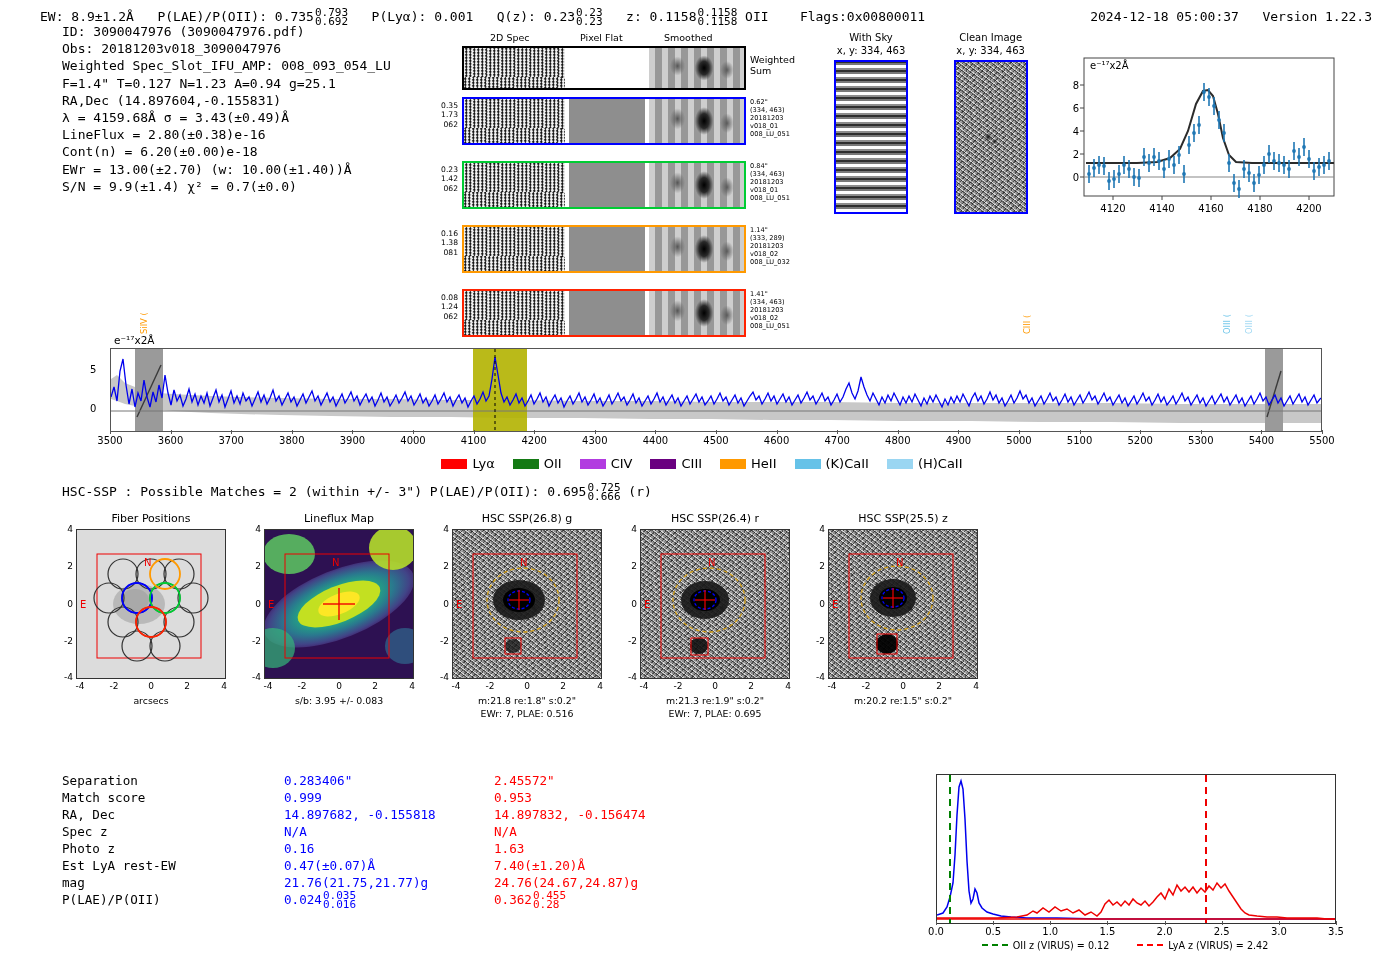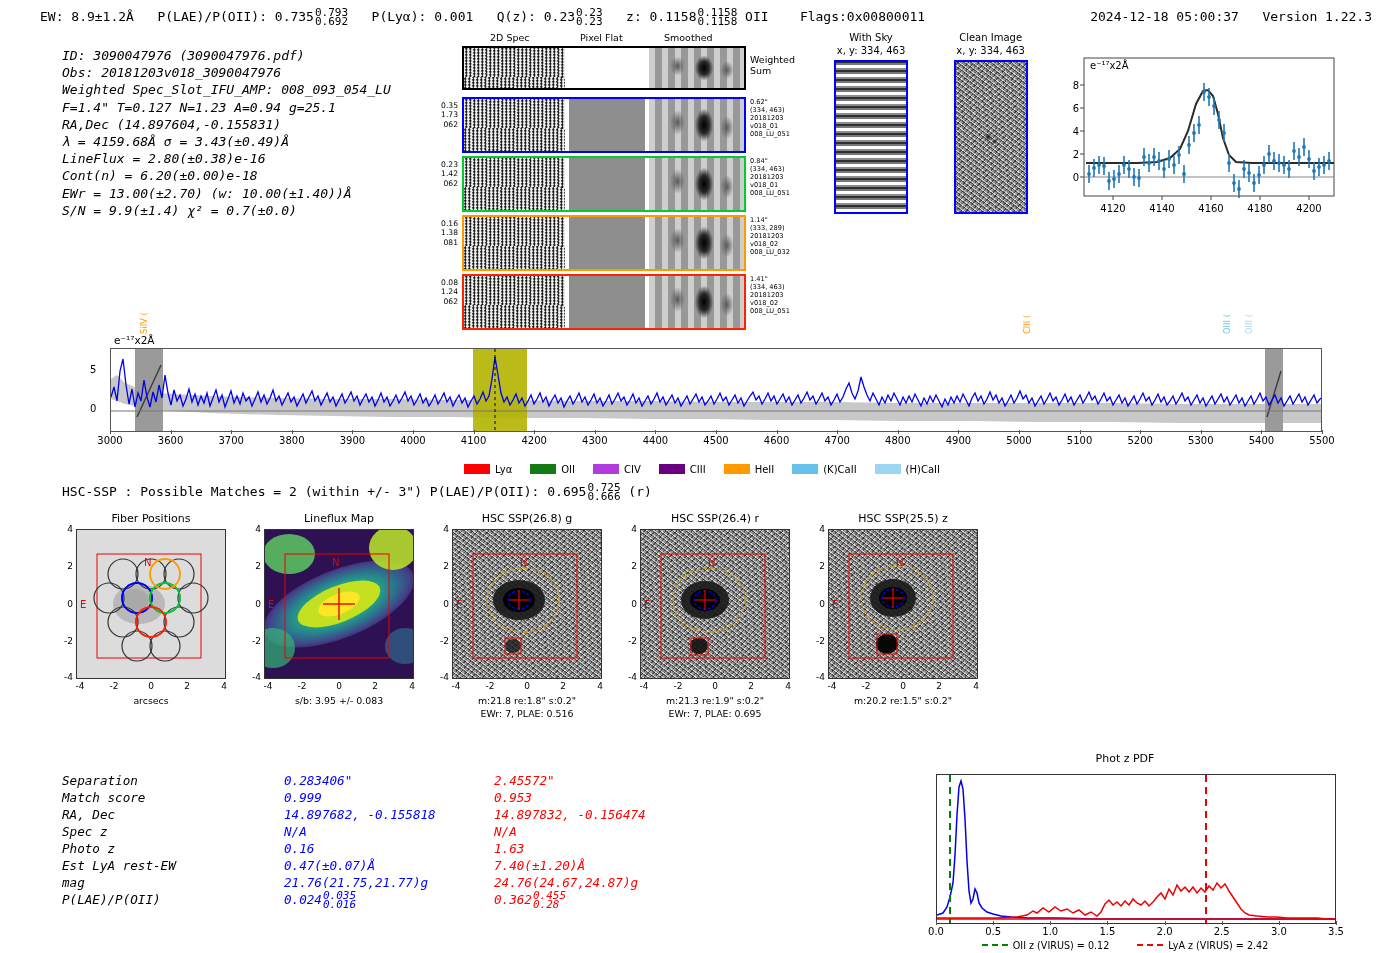--- a/index.html
+++ b/index.html
@@ -26,30 +26,30 @@
   #header-stamp {
     position:absolute; right:28px; top:5px;
     font-size:13.0px; white-space:nowrap;
   }
   .frac { display:inline-block; vertical-align:middle; font-size:11px; line-height:8.4px;
           text-align:left; margin-left:1px; position:relative; top:0px;}
   .frac span { display:block; }
 
   
   #info-block {
-    position:absolute; left:62px; top:47px;
-    font-size:13.0px; line-height:17.2px; white-space:nowrap;font-style:italic;
+    position:absolute; left:62px; top:23px;
+    font-size:13.0px; line-height:17.2px; white-space:nowrap;
   }
   #info-block .row { height:17.2px; }
 
   
   #spec2d { position:absolute; left:462px; top:32px; width:300px; }
   .spec2d-titles { position:relative; height:14px; }
   .spec2d-titles div { position:absolute; font-size:9.5px; font-family:"DejaVu Sans", sans-serif; }
-  .spec2d-row { position:relative; height:56px; margin-bottom:3px; }
+  .spec2d-row { position:relative; height:48px; margin-bottom:16px; }
   .spec2d-frame { position:absolute; left:0; top:0; width:284px; height:100%; border:2px solid #000; display:flex; }
   .cell { height:100%; }
   .cell.c1 { width:36%; }
   .cell.gap { width:1.6%; background:#fff; }
   .cell.c2 { width:27%; }
   .cell.c3 { width:34%; }
   .noise-a {
     background-color:#9a9a9a;
     background-image:
       repeating-linear-gradient(91deg, rgba(255,255,255,.85) 0 1px, rgba(0,0,0,.0) 1px 2px, rgba(0,0,0,.7) 2px 3px, rgba(255,255,255,.5) 3px 4px),
@@ -97,43 +97,43 @@
   .ax-lbl { position:absolute; font-size:10px; font-family:"DejaVu Sans", sans-serif; }
 
   
   #fullspec { position:absolute; left:62px; top:270px; width:1280px; height:200px; }
   #fullspec-frame { position:absolute; left:48px; top:78px; width:1212px; height:84px;
                     border:1px solid #555; background:#fff; overflow:hidden; }
   .emline { position:absolute; bottom:0; width:9px; transform-origin:bottom left;
             font-size:8.4px; font-family:"DejaVu Sans", sans-serif;
             writing-mode:vertical-rl; text-orientation:mixed; white-space:nowrap;
             letter-spacing:0px; }
-  #legend-row { position:absolute; left:0px; top:194px; width:1280px; text-align:center;
-                font-size:10px; font-family:"DejaVu Sans", sans-serif; }
+  #legend-row { position:absolute; left:0px; top:186px; width:1280px; text-align:center;
+                font-size:13px; font-family:"DejaVu Sans", sans-serif; }
   .lg { display:inline-block; margin:0 9px; white-space:nowrap; }
   .lg i { display:inline-block; width:26px; height:10px; vertical-align:-1px; margin-right:5px; }
 
   
   #hsc-header { position:absolute; left:62px; top:484px; font-size:13.0px; white-space:nowrap; }
   #cutouts { position:absolute; left:56px; top:512px; }
   .cut-col { position:absolute; top:0; width:190px; }
   .cut-title { text-align:center; font-size:11px; font-family:"DejaVu Sans", sans-serif; height:17px; }
   .cut-plot { position:relative; margin:0 auto; width:150px; height:150px; }
   .cut-frame { position:absolute; left:0; top:0; width:150px; height:150px; border:1px solid #333; overflow:hidden; }
   .cut-cap { text-align:center; font-size:9.4px; font-family:"DejaVu Sans", sans-serif; line-height:12.5px; margin-top:16px; }
   .tick-y { position:absolute; left:-18px; font-size:9px; font-family:"DejaVu Sans", sans-serif; width:15px; text-align:right; }
   .tick-x { position:absolute; top:152px; font-size:9px; font-family:"DejaVu Sans", sans-serif; width:22px; text-align:center; }
   .compass { position:absolute; color:#e00; font-size:10px; font-family:"DejaVu Sans", sans-serif; }
 
   
   #match-table { position:absolute; left:62px; top:772px; font-size:12.6px; line-height:17.0px; }
   #match-table .lbl-col { position:absolute; left:0; top:0; width:215px; }
   #match-table .c1-col  { position:absolute; left:222px; top:0; width:225px; color:#0000ff; }
   #match-table .c2-col  { position:absolute; left:432px; top:0; width:240px; color:#ff0000; }
-  #match-table .r { height:17.0px; white-space:nowrap;font-style:italic; }
+  #match-table .r { height:17.0px; white-space:nowrap; }
 
   
   #photz { position:absolute; left:910px; top:752px; width:430px; height:195px; }
   #photz-title { text-align:center; font-size:11px; font-family:"DejaVu Sans", sans-serif; }
   #photz-frame { position:absolute; left:26px; top:22px; width:400px; height:150px;
                  border:1px solid #333; background:#fff; overflow:hidden; }
   #photz-legend { position:absolute; left:0; top:188px; width:430px; text-align:center;
                   font-size:9.6px; font-family:"DejaVu Sans", sans-serif; }
   .dashkey { display:inline-block; width:26px; border-top:2px dashed #000; vertical-align:3px; margin-right:5px; }
 </style>
@@ -484,21 +484,21 @@
       <path d="M0,48 L3,38 L6,52 L9,22 L12,10 L15,36 L18,55 L21,40 L24,58 L27,44 L30,52 L33,31 L36,48 L39,58 L42,43 L45,53 L48,36 L51,49 L54,26 L57,44 L60,56 L63,41 L66,52 L69,46 L72,57 L75,50 L78,40 L81,53 L84,45 L87,56 L90,47 L93,54 L96,44 L99,57 L102,49 L105,41 L108,53 L111,46 L114,58 L117,50 L120,42 L123,54 L126,47 L129,55 L132,44 L135,52 L138,48 L141,57 L144,50 L147,43 L150,53 L153,46 L156,55 L159,49 L162,41 L165,52 L168,47 L171,56 L174,50 L177,44 L180,53 L183,48 L186,57 L189,51 L192,45 L195,54 L198,48 L201,42 L204,52 L207,47 L210,56 L213,50 L216,44 L219,53 L222,48 L225,57 L228,51 L231,45 L234,54 L237,49 L240,43 L243,52 L246,47 L249,56 L252,50 L255,45 L258,53 L261,48 L264,57 L267,51 L270,44 L273,53 L276,48 L279,57 L282,52 L285,46 L288,54 L291,49 L294,43 L297,52 L300,47 L303,56 L306,51 L309,45 L312,54 L315,49 L318,57 L321,52 L324,46 L327,55 L330,50 L333,44 L336,53 L339,48 L342,57 L345,51 L348,46 L351,54 L354,49 L357,58 L360,52 L363,47 L366,55 L369,50 L372,43 L375,52 L378,47 L381,30 L384,8 L387,26 L390,44 L393,53 L396,48 L399,56 L402,51 L405,45 L408,54 L411,49 L414,57 L417,52 L420,46 L423,55 L426,50 L429,44 L432,53 L435,48 L438,57 L441,51 L444,46 L447,54 L450,49 L453,58 L456,52 L459,47 L462,55 L465,50 L468,44 L471,53 L474,48 L477,56 L480,51 L483,45 L486,54 L489,49 L492,57 L495,52 L498,46 L501,55 L504,50 L507,44 L510,52 L513,48 L516,56 L519,51 L522,45 L525,54 L528,49 L531,57 L534,52 L537,47 L540,55 L543,50 L546,44 L549,53 L552,48 L555,56 L558,51 L561,46 L564,54 L567,49 L570,57 L573,52 L576,47 L579,55 L582,50 L585,45 L588,53 L591,48 L594,56 L597,52 L600,47 L603,55 L606,50 L609,44 L612,52 L615,48 L618,56 L621,51 L624,46 L627,54 L630,49 L633,57 L636,52 L639,47 L642,43 L645,51 L648,47 L651,55 L654,50 L657,44 L660,52 L663,47 L666,55 L669,50 L672,45 L675,53 L678,48 L681,56 L684,51 L687,46 L690,54 L693,49 L696,43 L699,51 L702,47 L705,55 L708,50 L711,44 L714,52 L717,48 L720,56 L723,51 L726,45 L729,53 L732,48 L735,40 L738,34 L741,44 L744,50 L747,42 L750,28 L753,38 L756,46 L759,52 L762,44 L765,50 L768,56 L771,48 L774,54 L777,46 L780,52 L783,44 L786,50 L789,56 L792,48 L795,54 L798,47 L801,53 L804,45 L807,51 L810,57 L813,49 L816,55 L819,47 L822,53 L825,46 L828,52 L831,58 L834,50 L837,56 L840,48 L843,54 L846,47 L849,53 L852,45 L855,51 L858,57 L861,49 L864,44 L867,52 L870,47 L873,55 L876,50 L879,43 L882,51 L885,46 L888,54 L891,49 L894,57 L897,52 L900,46 L903,54 L906,49 L909,42 L912,50 L915,46 L918,54 L921,49 L924,57 L927,52 L930,47 L933,55 L936,50 L939,44 L942,52 L945,48 L948,56 L951,51 L954,45 L957,53 L960,48 L963,56 L966,51 L969,46 L972,54 L975,49 L978,43 L981,51 L984,47 L987,55 L990,50 L993,44 L996,52 L999,48 L1002,56 L1005,51 L1008,46 L1011,54 L1014,49 L1017,57 L1020,52 L1023,47 L1026,55 L1029,50 L1032,44 L1035,52 L1038,48 L1041,56 L1044,51 L1047,45 L1050,53 L1053,48 L1056,56 L1059,52 L1062,47 L1065,55 L1068,50 L1071,44 L1074,52 L1077,48 L1080,56 L1083,51 L1086,46 L1089,54 L1092,49 L1095,57 L1098,52 L1101,47 L1104,55 L1107,50 L1110,45 L1113,53 L1116,48 L1119,56 L1122,51 L1125,46 L1128,54 L1131,49 L1134,57 L1137,52 L1140,47 L1143,55 L1146,50 L1149,44 L1152,52 L1155,48 L1158,56 L1161,51 L1164,46 L1167,54 L1170,49 L1173,57 L1176,52 L1179,47 L1182,55 L1185,50 L1188,45 L1191,53 L1194,48 L1197,56 L1200,51 L1203,46 L1206,54 L1209,50 L1212,48" fill="none" stroke="#0000ee" stroke-width="1.3"></path>
 
       <line x1="384" y1="0" x2="384" y2="84" stroke="#000" stroke-width="1" stroke-dasharray="3,3"></line>
     </svg>
   </div>
 
   <div class="ax-lbl" style="left:52px; top:64px; font-size:10.5px;">e⁻¹⁷x2Å</div>
   <div class="ax-lbl" style="left:28px; top:94px;">5</div>
   <div class="ax-lbl" style="left:28px; top:133px;">0</div>
   <div id="fullspec-xticks" style="position:absolute; left:48px; top:165px; width:1212px; height:16px;">
-      <div style="position: absolute; left: -18px; top: 0px; width: 36px; text-align: center; font-size: 10px; font-family: &quot;DejaVu Sans&quot;, sans-serif;">3000</div>
+      <div style="position: absolute; left: -18px; top: 0px; width: 36px; text-align: center; font-size: 10px; font-family: &quot;DejaVu Sans&quot;, sans-serif;">3500</div>
       <div style="position: absolute; left: 0px; top: -5px; width: 1px; height: 4px; background: rgb(85, 85, 85);"></div>
       <div style="position: absolute; left: 42.6px; top: 0px; width: 36px; text-align: center; font-size: 10px; font-family: &quot;DejaVu Sans&quot;, sans-serif;">3600</div>
       <div style="position: absolute; left: 60.6px; top: -5px; width: 1px; height: 4px; background: rgb(85, 85, 85);"></div>
       <div style="position: absolute; left: 103.2px; top: 0px; width: 36px; text-align: center; font-size: 10px; font-family: &quot;DejaVu Sans&quot;, sans-serif;">3700</div>
       <div style="position: absolute; left: 121.2px; top: -5px; width: 1px; height: 4px; background: rgb(85, 85, 85);"></div>
       <div style="position: absolute; left: 163.8px; top: 0px; width: 36px; text-align: center; font-size: 10px; font-family: &quot;DejaVu Sans&quot;, sans-serif;">3800</div>
       <div style="position: absolute; left: 181.8px; top: -5px; width: 1px; height: 4px; background: rgb(85, 85, 85);"></div>
       <div style="position: absolute; left: 224.4px; top: 0px; width: 36px; text-align: center; font-size: 10px; font-family: &quot;DejaVu Sans&quot;, sans-serif;">3900</div>
       <div style="position: absolute; left: 242.4px; top: -5px; width: 1px; height: 4px; background: rgb(85, 85, 85);"></div>
       <div style="position: absolute; left: 285px; top: 0px; width: 36px; text-align: center; font-size: 10px; font-family: &quot;DejaVu Sans&quot;, sans-serif;">4000</div>
@@ -766,21 +766,20 @@
     <div class="r">1.63</div>
     <div class="r">7.40(±1.20)Å</div>
     <div class="r">24.76(24.67,24.87)g</div>
     <div class="r">
       <span>0.362</span><span class="frac"><span>0.455</span><span>0.28</span></span>
     </div>
   </div>
 </div>
 
 <div id="photz">
-  <div id="photz-title">Phot z PDF</div>
   <div id="photz-frame">
     <svg width="400" height="150" viewBox="0 0 400 150" preserveAspectRatio="none">
 
       <path d="M0,140 L6,138 L10,132 L13,122 L16,108 L18,80 L20,40 L22,12 L24,6 L26,14 L28,44 L30,86 L32,116 L34,128 L36,124 L38,114 L40,118 L42,128 L45,133 L50,137 L56,139 L64,141 L74,142 L90,143 L120,143 L160,144 L200,144 L240,144 L280,144 L320,144 L360,144 L400,144" fill="none" stroke="#0000ee" stroke-width="1.5"></path>
 
       <path d="M0,143 L30,143 L60,143 L80,142 L90,140 L96,136 L100,138 L106,133 L112,137 L118,132 L124,136 L130,134 L136,138 L142,135 L148,140 L154,137 L160,141 L164,137 L168,129 L172,125 L176,130 L180,127 L184,131 L188,126 L192,130 L196,124 L200,128 L204,130 L208,126 L212,131 L216,127 L220,122 L224,118 L228,124 L232,114 L236,120 L240,110 L244,116 L248,112 L252,117 L256,112 L260,118 L264,113 L268,117 L272,111 L276,115 L280,108 L284,113 L288,109 L292,116 L296,122 L300,128 L304,134 L308,138 L312,140 L320,141 L330,142 L340,142 L350,143 L360,143 L370,143 L380,143 L390,144 L400,144" fill="none" stroke="#ee0000" stroke-width="1.5"></path>
 
       <line x1="0" y1="144" x2="400" y2="144" stroke="#ee0000" stroke-width="1.4"></line>
 
       <line x1="13" y1="0" x2="13" y2="150" stroke="#008000" stroke-width="2" stroke-dasharray="7,5"></line>

